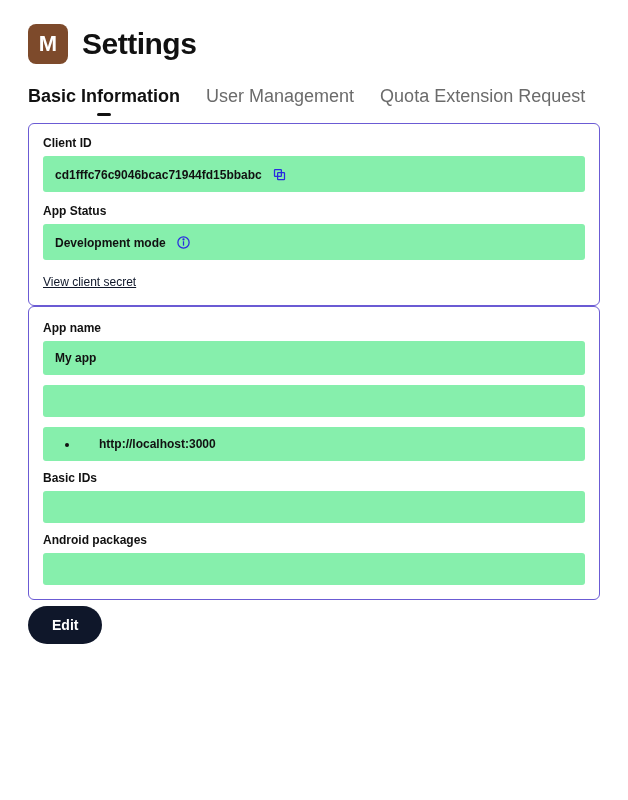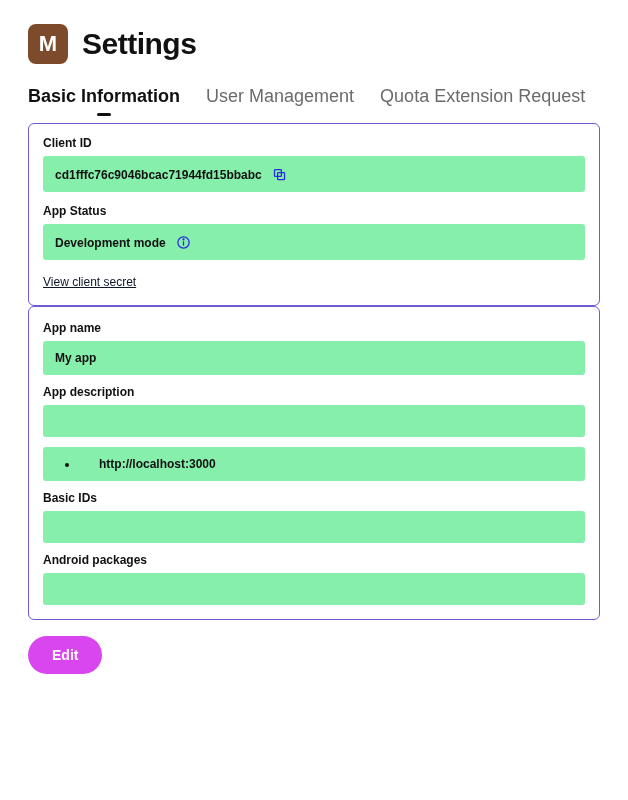--- a/index.html
+++ b/index.html
@@ -109,29 +109,29 @@
   }
   .copy-icon, .info-icon {
     width: 16px;
     height: 16px;
     display: inline-flex;
     align-items: center;
     justify-content: center;
     color: #2a2ae0;
   }
   .edit-btn {
-    background: #d946ef;
+    background: #0f172a;
     color: #fff;
     border: none;
     border-radius: 999px;
     padding: 11px 24px;
     font-size: 14px;
     font-weight: 700;
     cursor: pointer;
-    margin-top: 16px;
+    margin-top: 6px;
   }
   .panel .field-box:last-child { margin-bottom: 0; }
   .panel2 .field-box { margin-bottom: 10px; }
   .panel2 .field-label { margin-top: 2px; }
 </style>
 </head>
 <body>
 
 <div class="page">
 
@@ -174,21 +174,20 @@
 
     <a class="link">View client secret</a>
   </div>
 
   <div class="panel panel2">
     <div class="field-label">App name</div>
     <div class="field-box">
       <span>My app</span>
     </div>
 
-    <div class="field-label">App description</div>
 
     <div class="field-box empty">
       <span></span>
     </div>
 
     <div class="field-box">
       <ul>
         <li>http://localhost:3000</li>
       </ul>
     </div>

